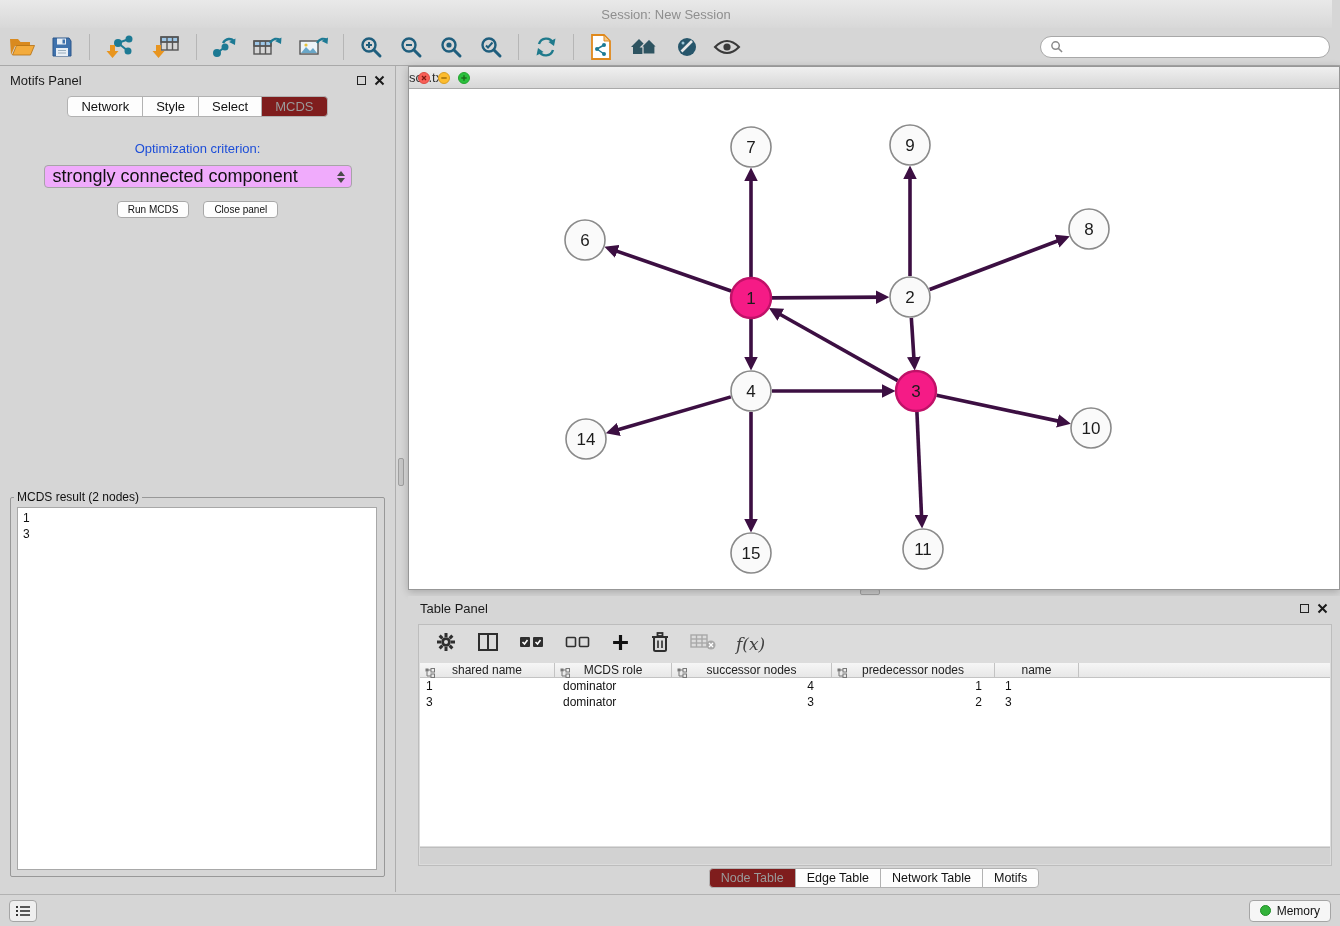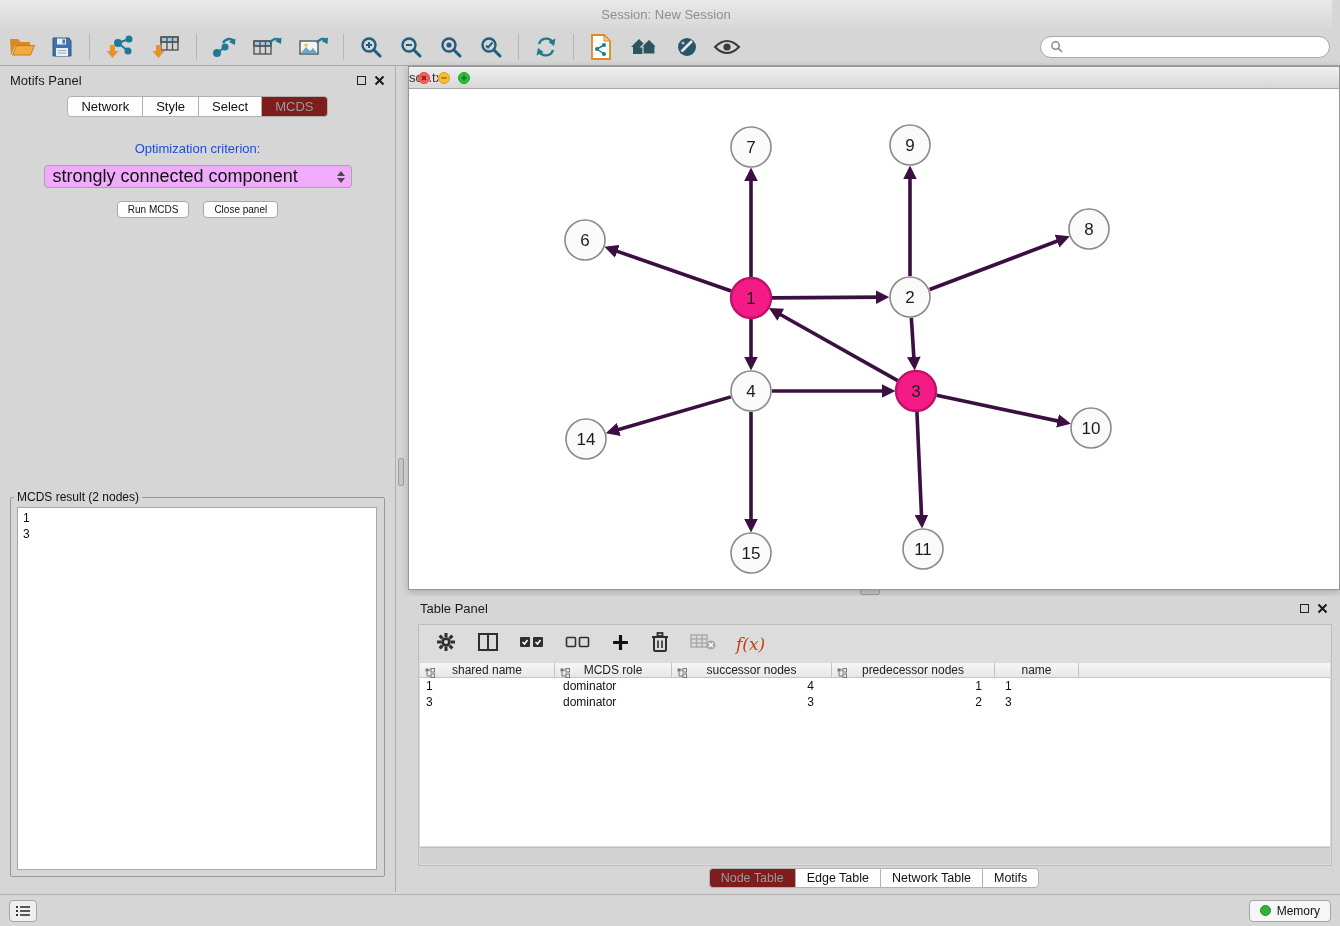--- a/index.html
+++ b/index.html
@@ -53,21 +53,21 @@
   .light.yellow{background:#fdbc2e;border:1px solid #d89e24;}
   .light.green{background:#2ac03d;border:1px solid #24a32f;}
   .net-title{position:absolute;left:0;right:0;text-align:left;font-size:13px;color:#2e2e2e;}
   .net-canvas{position:absolute;top:22px;left:0;right:0;bottom:0;background:#fff;overflow:hidden;}
 
   
   .table-panel{position:absolute;left:408px;top:596px;width:932px;height:294px;background:#d6d6d6;}
   .tp-header{height:24px;display:flex;align-items:center;padding:0 12px;font-size:13px;color:#1a1a1a;}
   .tp-inner{position:absolute;left:10px;right:8px;top:28px;bottom:24px;background:#dcdcdc;border:1px solid #bdbdbd;}
   .tp-toolbar{height:38px;display:flex;align-items:center;gap:20px;padding:0 16px;}
-  .fx{font-family:"DejaVu Serif",serif;font-style:italic;font-size:17px;color:#c2410c;}
+  .fx{font-family:"DejaVu Serif",serif;font-style:italic;font-size:17px;color:#404040;}
   .tp-grid{position:absolute;top:38px;left:1px;right:1px;bottom:19px;background:#fff;overflow:hidden;}
   .thead{display:flex;height:15px;}
   .th{background:linear-gradient(#f6f6f6,#e7e7e7);border-right:1px solid #c3c3c3;border-bottom:1px solid #c3c3c3;display:flex;align-items:center;justify-content:center;font-size:12px;color:#222;position:relative;flex:0 0 auto;}
   .th .sorticon{position:absolute;left:5px;top:4px;}
   .th.fill{flex:1;border-right:none;}
   .trow{display:flex;height:16px;font-size:12px;color:#111;}
   .td{flex:0 0 auto;display:flex;align-items:center;}
   .c0{width:135px;} .c1{width:117px;} .c2{width:160px;} .c3{width:163px;} .c4{width:84px;}
   .td.c0{padding-left:6px;} .td.c1{padding-left:8px;}
   .td.c2{justify-content:flex-end;padding-right:18px;}

